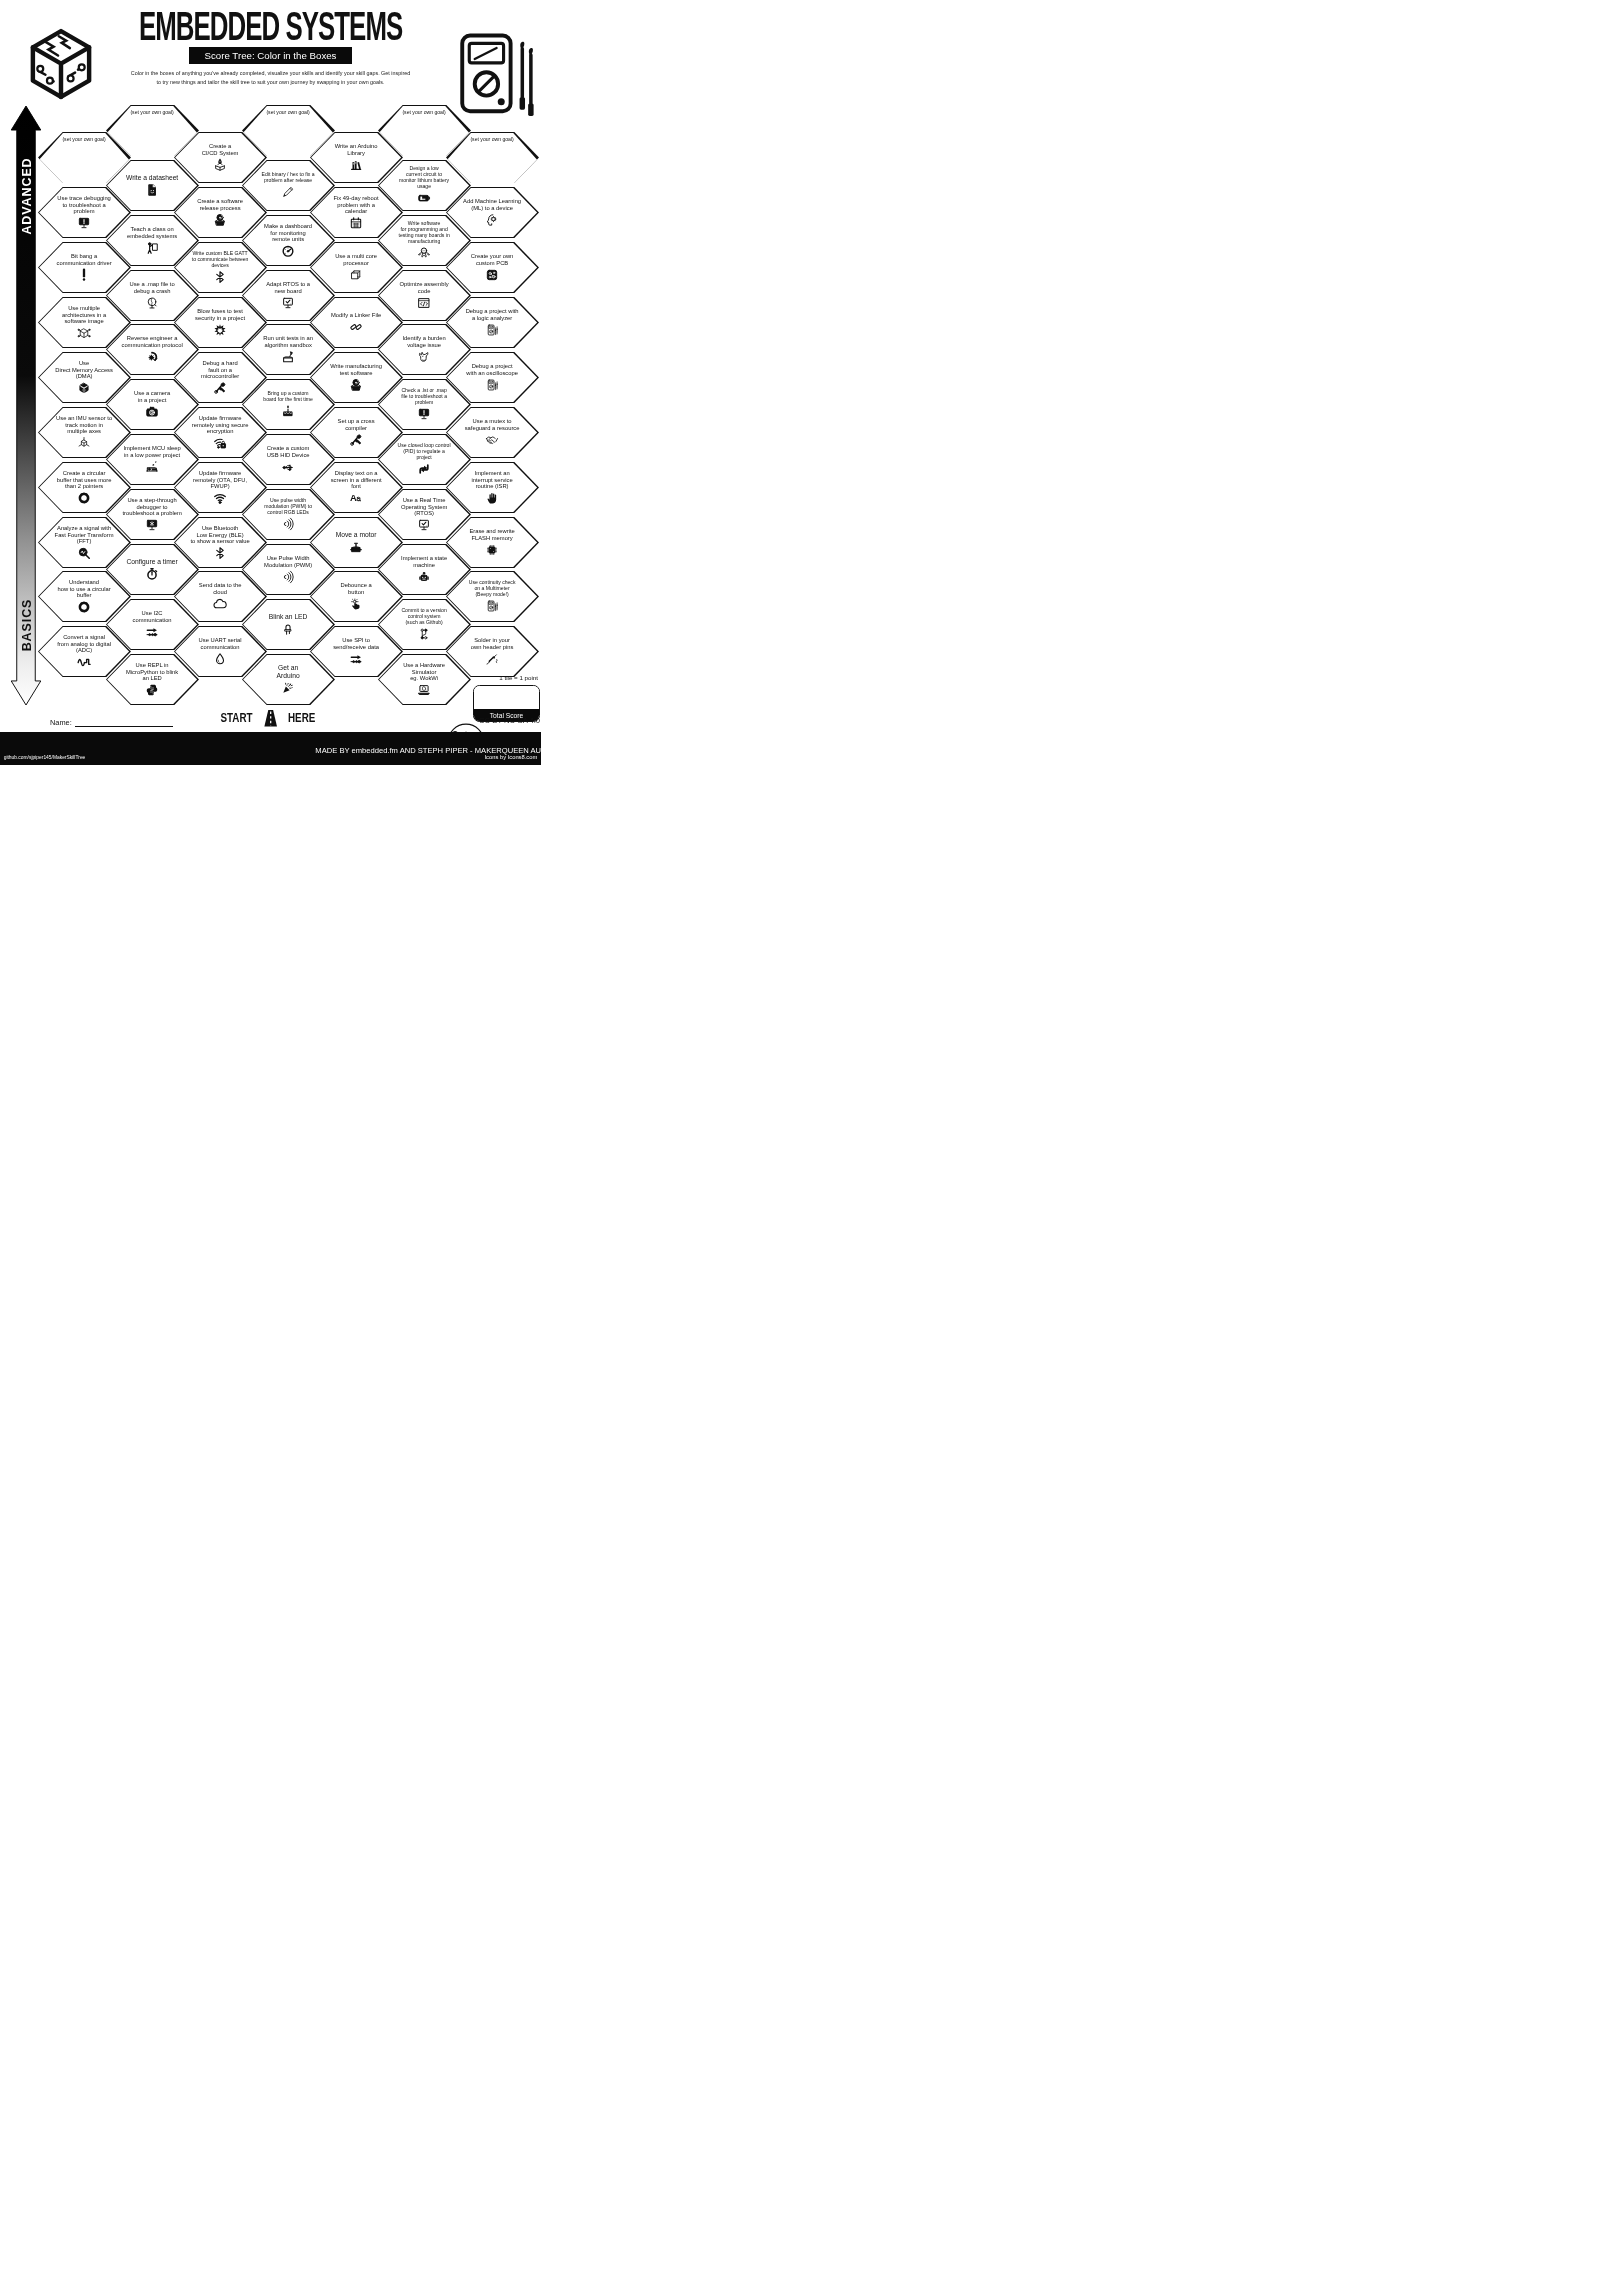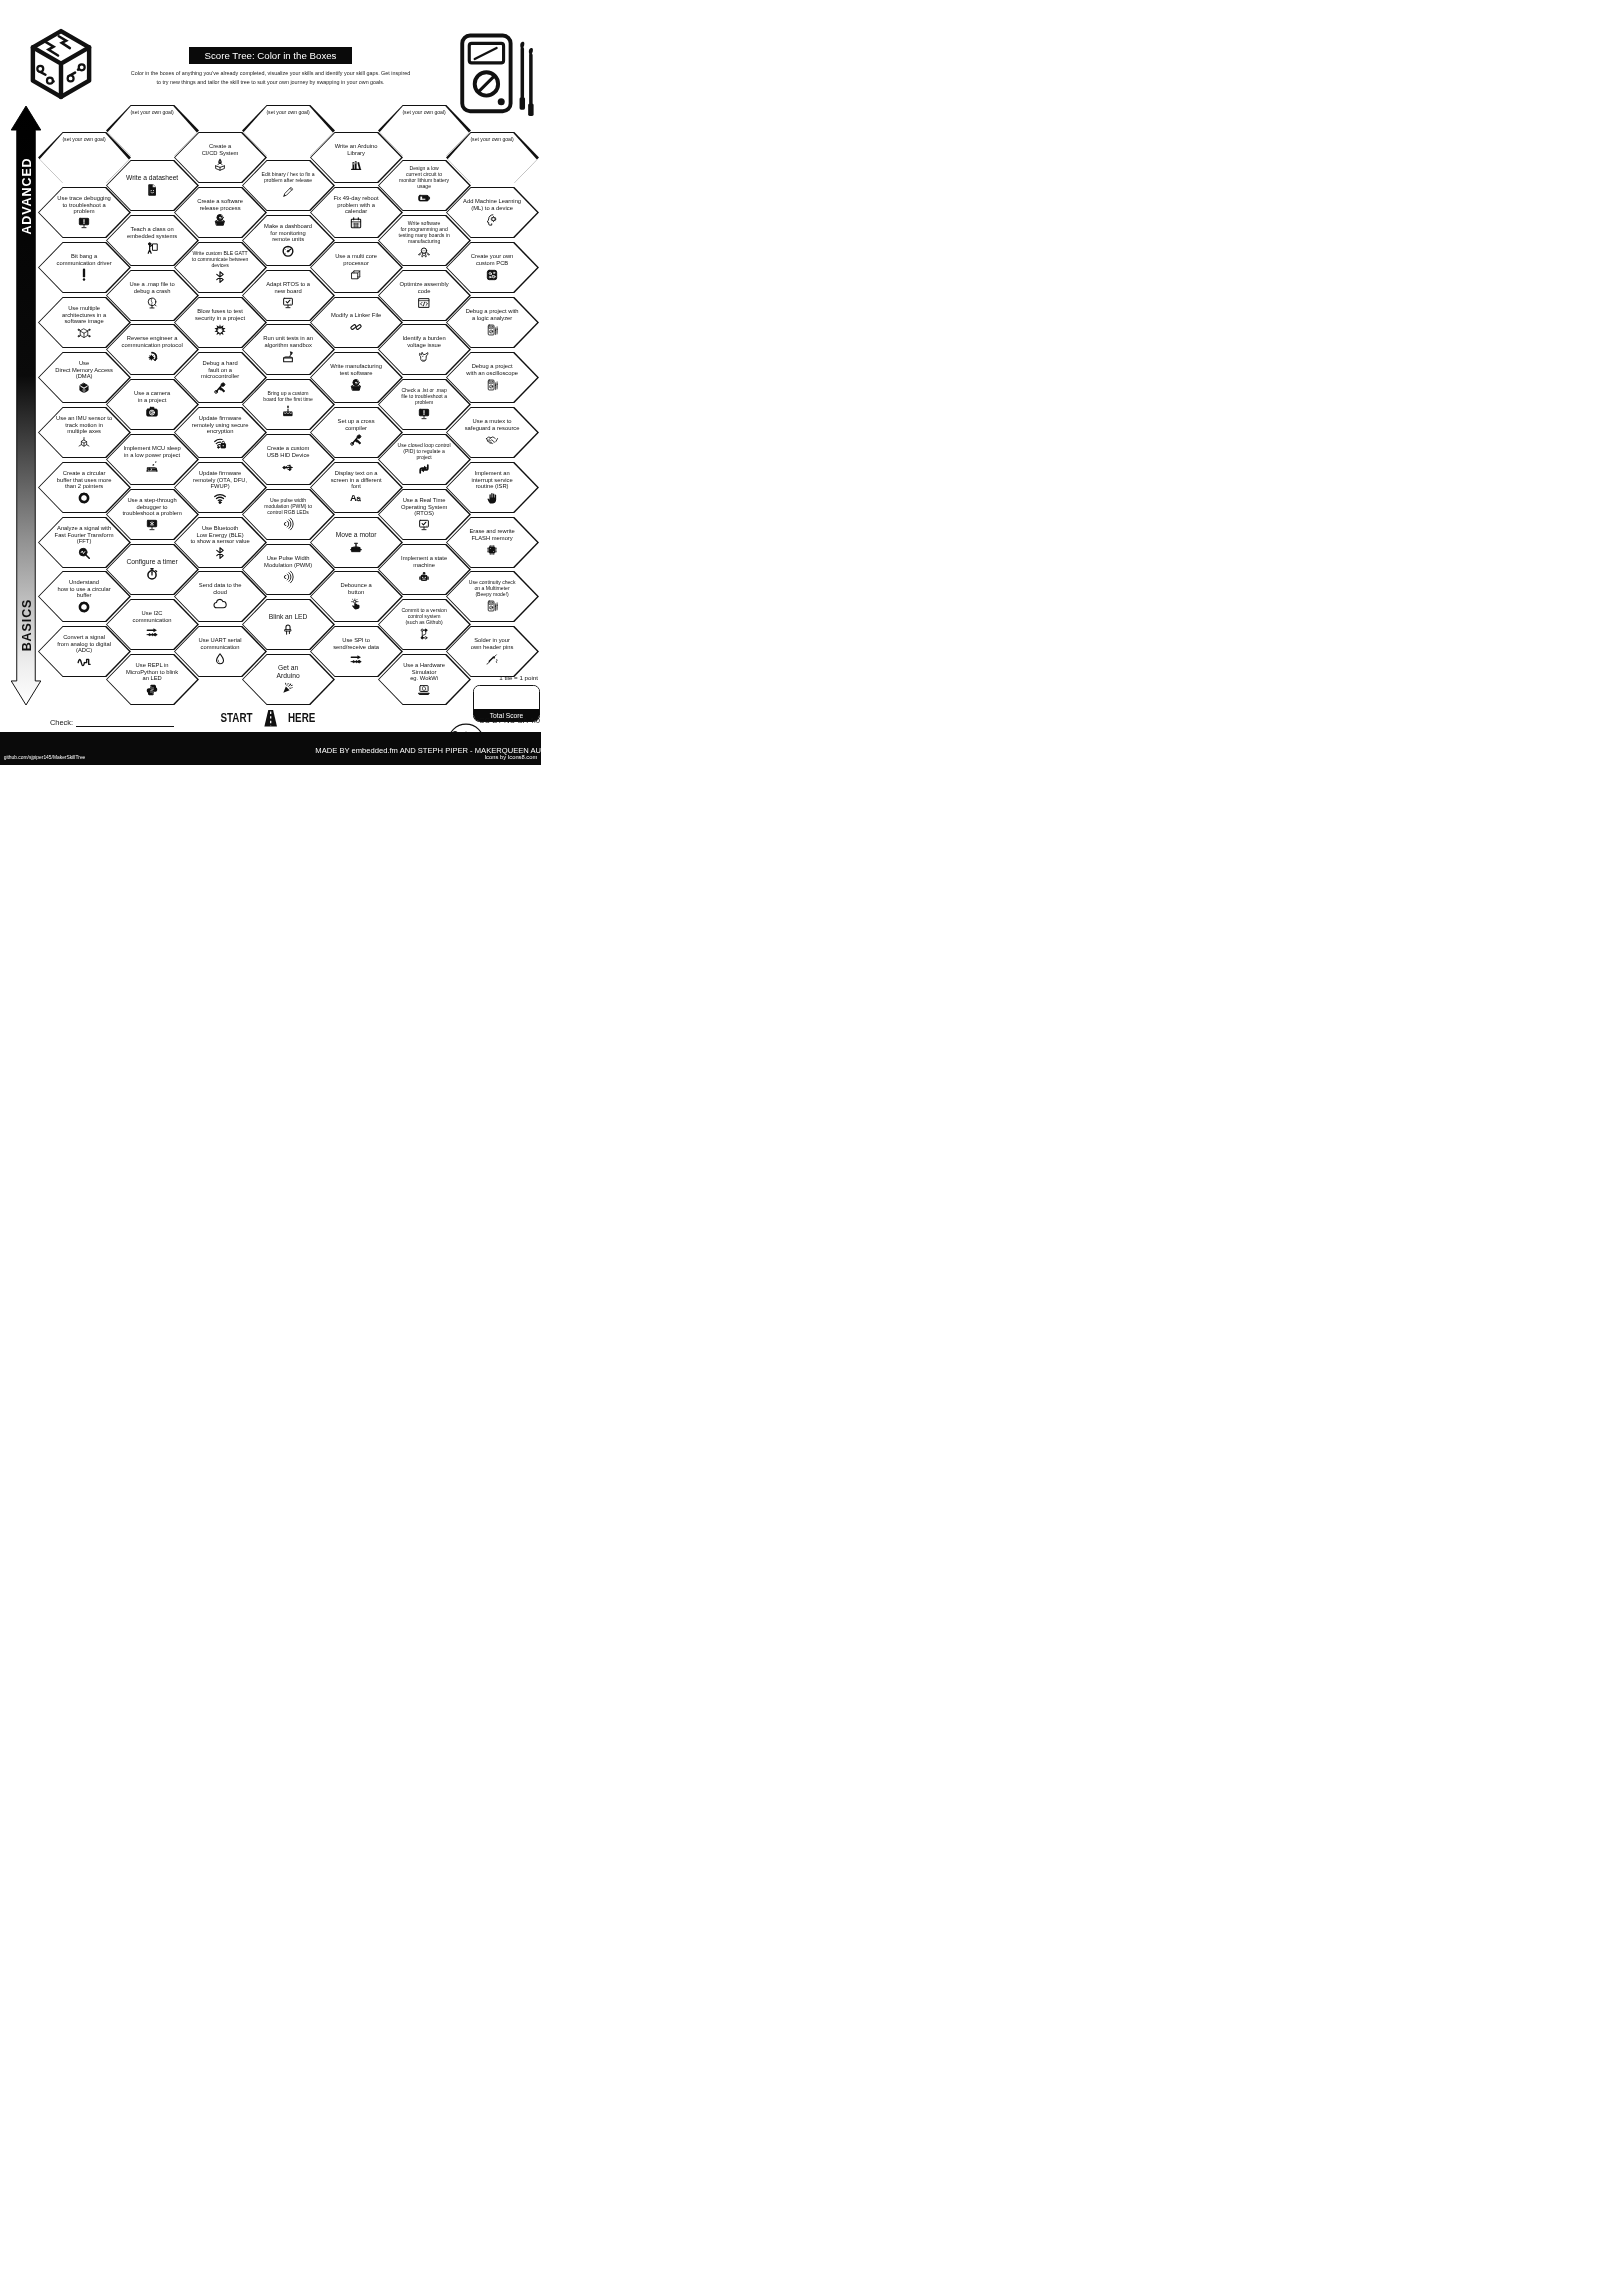--- a/index.html
+++ b/index.html
@@ -48,20 +48,21 @@
   #footer .fc{position:absolute;left:0;width:100%;bottom:10.2px;text-align:right;font-size:7.6px;}
   #footer .fr{position:absolute;right:3.7px;bottom:4.6px;font-size:5.8px;}
   #cc-logo{top:723px;left:447px;}
   svg{display:block;}
 </style>
 </head>
 <body>
 
 <div id="poster">
 
+  <div class="abs" id="title"><span>EMBEDDED SYSTEMS</span></div>
   <div class="abs" id="subtitle-box">
     <span>Score Tree: Color in the Boxes</span>
   </div>
   <div class="abs desc" style="top:69px;">Color in the boxes of anything you've already completed, visualize your skills and identify your skill gaps.  Get inspired</div>
   <div class="abs desc" style="top:78px;">to try new things and tailor the skill tree to suit your own journey by swapping in your own goals.</div>
 
   <svg class="abs" style="left:24px;top:26px;" width="74" height="79" viewBox="0 0 100 105">
     <g fill="none" stroke="#111" stroke-width="6" stroke-linejoin="round" stroke-linecap="round">
       <path d="M50 6l38 22v45L50 95 12 73V28z"></path>
       <path d="M12 28l38 22 38-22M50 50v45"></path>
@@ -1266,21 +1267,21 @@
   <div class="abs" id="start-here">
     <span class="sh">START</span>
     <svg width="19.4" height="16.7" viewBox="0 0 40 34">
       <polygon points="15,0 25,0 33,34 7,34" fill="#111"></polygon>
       <path d="M20 3v29" stroke="#fff" stroke-width="2.6" stroke-dasharray="5 4.5" fill="none"></path>
     </svg>
     <span class="sh">HERE</span>
   </div>
 
   <div class="abs" id="name-row">
-    <span>Check:</span>
+    <span>Name:</span>
     <span id="name-line"></span>
   </div>
 
   <div class="abs" id="tile-note">1 tile = 1 point</div>
   <div class="abs" id="score-box">
     <div id="score-white"></div>
     <div id="score-bar">
       <span>Total Score</span>
     </div>
   </div>

